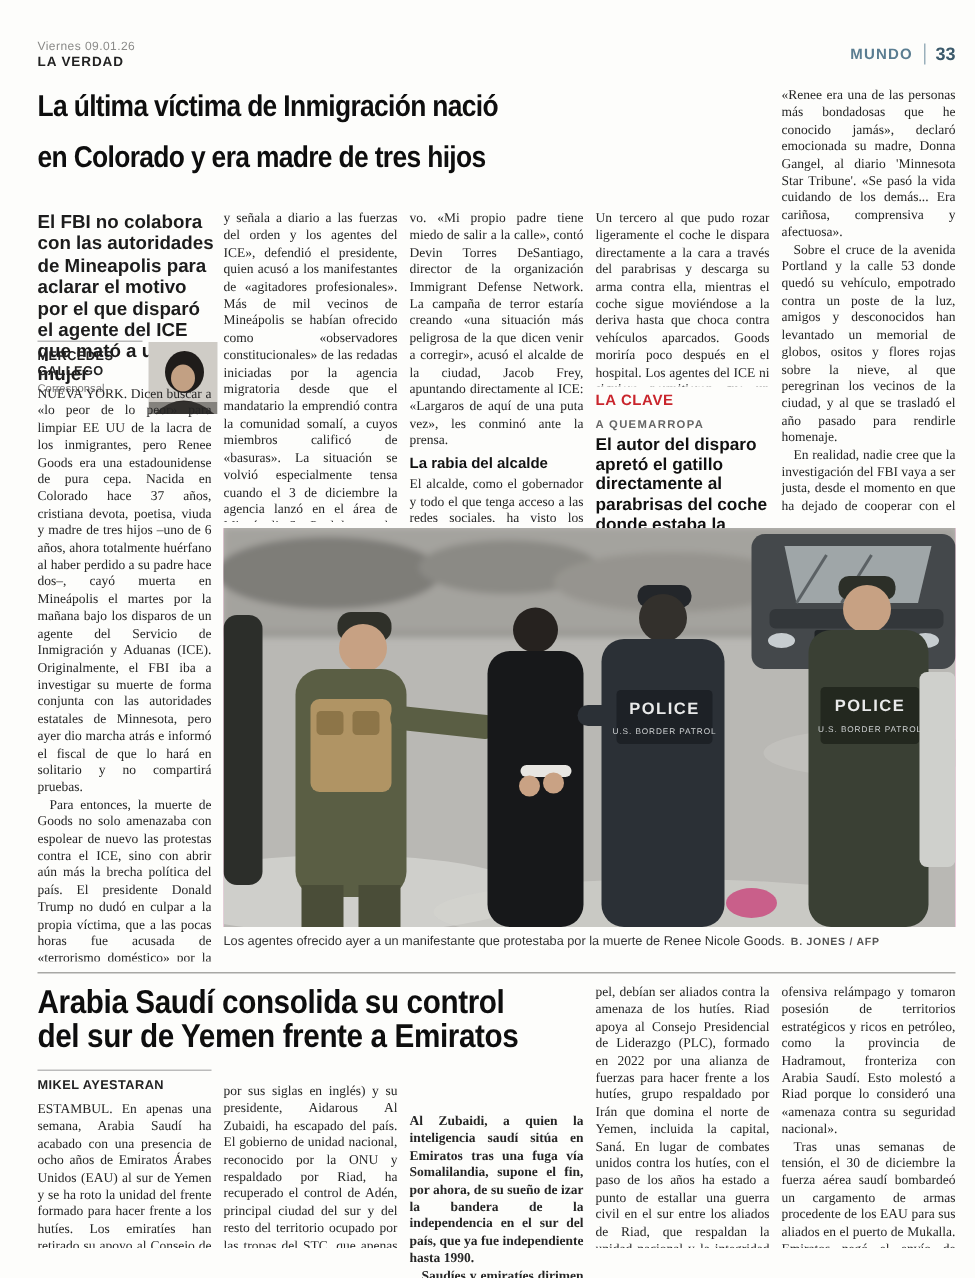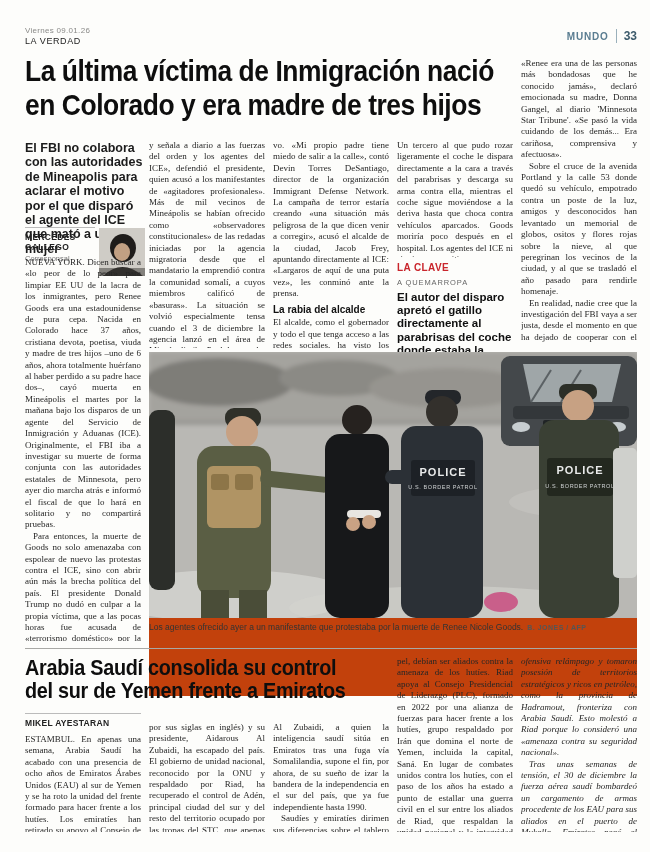--- a/index.html
+++ b/index.html
@@ -1,51 +1,51 @@
 <!DOCTYPE html>
 <html lang="es"><head>
 <meta charset="utf-8">
 <style>
   html,body{margin:0;padding:0;background:#e9e9e7;}
   .page{position:relative;width:650px;height:852px;background:#fdfdfb;margin:0 auto;
         font-family:"Liberation Sans",sans-serif;overflow:hidden;}
   
   .date{position:absolute;left:25px;top:26px;font-size:8px;color:#8a8a88;letter-spacing:.3px;}
-  .masthead{position:absolute;left:25px;top:36px;font-size:9px;font-weight:normal;color:#222;letter-spacing:.6px;}
+  .masthead{position:absolute;left:25px;top:36px;font-size:9px;font-weight:bold;color:#222;letter-spacing:.6px;}
   .section-block{position:absolute;right:13px;top:29px;display:flex;align-items:center;}
   .section-name{font-size:10px;font-weight:bold;color:#5a7d91;letter-spacing:.8px;}
   .page-number{font-size:12px;font-weight:bold;color:#3c5a6b;border-left:1px solid #9ab0bb;
                padding-left:7px;margin-left:7px;line-height:14px;}
   
   .headline{position:absolute;left:25px;top:54px;width:510px;color:#0e0e0e;
-            font-weight:bold;font-size:30px;line-height:34px;letter-spacing:-.5px;}
+            font-weight:bold;font-size:20px;line-height:34px;letter-spacing:-.5px;}
   .headline .hl{display:inline-block;transform:scaleX(.88);transform-origin:0 0;white-space:nowrap;}
   .standfirst{position:absolute;left:25px;top:141px;width:118px;font-size:12.5px;line-height:14.4px;
               font-weight:600;color:#1c1c1c;}
   .byline-rule{position:absolute;left:25px;top:227px;width:70px;border-top:1px solid #bbb;}
   .byline{position:absolute;left:25px;top:232px;width:70px;}
   .byline .nm{font-size:8.5px;font-weight:bold;color:#222;letter-spacing:.3px;line-height:10px;}
   .byline .role{font-size:7.5px;color:#777;margin-top:2px;}
   .portrait{position:absolute;left:99px;top:228px;width:46px;height:48px;background:#d8d6d1;overflow:hidden;}
   
   .col{position:absolute;width:116px;overflow:hidden;}
   .serif{font-family:"Liberation Serif",serif;font-size:9px;line-height:11.4px;
          text-align:justify;color:#262626;}
   .serif p{margin:0;text-indent:8px;}
   .serif p.cont{text-indent:0;}
   .c1{left:25px;} .c2{left:149px;} .c3{left:273px;} .c4{left:397px;} .c5{left:521px;}
   .subhead{font-family:"Liberation Sans",sans-serif;font-size:10px;font-weight:bold;
            color:#111;text-align:left;text-indent:0;margin:4px 0 2px;}
   
   .keybox{position:absolute;left:397px;top:262px;width:116px;border-bottom:2px solid #15803d;padding-bottom:5px;}
   .keybox .label{font-size:10px;font-weight:bold;color:#c9252c;letter-spacing:.4px;}
-  .keybox .kicker{font-size:7.5px;color:#666;letter-spacing:.9px;margin:5px 0 4px;}
+  .keybox .kicker{font-size:7.5px;color:#666;letter-spacing:.9px;margin:5px 0 4px;font-weight:bold;}
   .keybox .statement{font-size:11.5px;line-height:13.2px;font-weight:bold;color:#101010;}
   
-  .photo{position:absolute;left:149px;top:352px;width:488px;height:344px;background:#c2410c;}
+  .photo{position:absolute;left:149px;top:352px;width:488px;height:266px;background:#f9a8d4;}
   .caption{position:absolute;left:149px;top:622px;width:488px;font-size:8.5px;color:#333;}
   .credit{font-size:7px;font-weight:bold;color:#555;letter-spacing:.5px;margin-left:4px;}
   
   .divider{position:absolute;left:25px;top:648px;width:612px;border-top:1px solid #a8a8a5;}
   .headline2{position:absolute;left:25px;top:656px;width:360px;color:#0e0e0e;
              font-weight:bold;font-size:22px;line-height:23px;letter-spacing:-.3px;}
   .headline2 .hl{display:inline-block;transform:scaleX(.9);transform-origin:0 0;white-space:nowrap;}
   .byline2-rule{position:absolute;left:25px;top:713px;width:116px;border-top:1px solid #bbb;}
   .byline2{position:absolute;left:25px;top:718px;font-size:8.5px;font-weight:bold;color:#222;letter-spacing:.3px;}
 </style>
@@ -211,26 +211,26 @@
 
   <div class="byline2-rule"></div>
   <div class="byline2">MIKEL AYESTARAN</div>
 
   <div class="col serif c1" style="top:734px;height:98px;">
     <p class="cont">ESTAMBUL. En apenas una semana, Arabia Saudí ha acabado con una presencia de ocho años de Emiratos Árabes Unidos (EAU) al sur de Yemen y se ha roto la unidad del frente formado para hacer frente a los hutíes. Los emiratíes han retirado su apoyo al Consejo de Transición del Sur (STC,</p>
   </div>
   <div class="col serif c2" style="top:722px;height:110px;">
     <p class="cont">por sus siglas en inglés) y su presidente, Aidarous Al Zubaidi, ha escapado del país. El gobierno de unidad nacional, reconocido por la ONU y respaldado por Riad, ha recuperado el control de Adén, principal ciudad del sur y del resto del territorio ocupado por las tropas del STC, que apenas han mostrado resistencia y han optado por el repliegue. La huida de</p>
   </div>
-  <div class="col serif c3" style="top:722px;height:110px;">
+  <div class="col serif c3" style="top:742px;height:110px;font-weight:bold;">
     <p class="cont">Al Zubaidi, a quien la inteligencia saudí sitúa en Emiratos tras una fuga vía Somalilandia, supone el fin, por ahora, de su sueño de izar la bandera de la independencia en el sur del país, que ya fue independiente hasta 1990.</p>
     <p>Saudíes y emiratíes dirimen sus diferencias sobre el tablero yemení y este ha sido su primer gran choque cuando, sobre el pa-</p>
   </div>
   <div class="col serif c4" style="top:656px;height:176px;">
     <p class="cont">pel, debían ser aliados contra la amenaza de los hutíes. Riad apoya al Consejo Presidencial de Liderazgo (PLC), formado en 2022 por una alianza de fuerzas para hacer frente a los hutíes, grupo respaldado por Irán que domina el norte de Yemen, incluida la capital, Saná. En lugar de combates unidos contra los hutíes, con el paso de los años ha estado a punto de estallar una guerra civil en el sur entre los aliados de Riad, que respaldan la unidad nacional y la integridad de Yemen, contra los separatistas del STC.</p>
 
   </div>
-  <div class="col serif c5" style="top:656px;height:176px;font-style:italic;">
+  <div class="col serif c5" style="top:656px;height:176px;">
     <p class="cont">ofensiva relámpago y tomaron posesión de territorios estratégicos y ricos en petróleo, como la provincia de Hadramout, fronteriza con Arabia Saudí. Esto molestó a Riad porque lo consideró una «amenaza contra su seguridad nacional».</p>
     <p>Tras unas semanas de tensión, el 30 de diciembre la fuerza aérea saudí bombardeó un cargamento de armas procedente de los EAU para sus aliados en el puerto de Mukalla. Emiratos negó el envío de armas, pero el gobierno yemení ordenó la retirada de todas las fuerzas emiratíes y Abu Dhabi replegó a sus hombres</p>
   </div>
 
 </div>
 
 </body></html>

